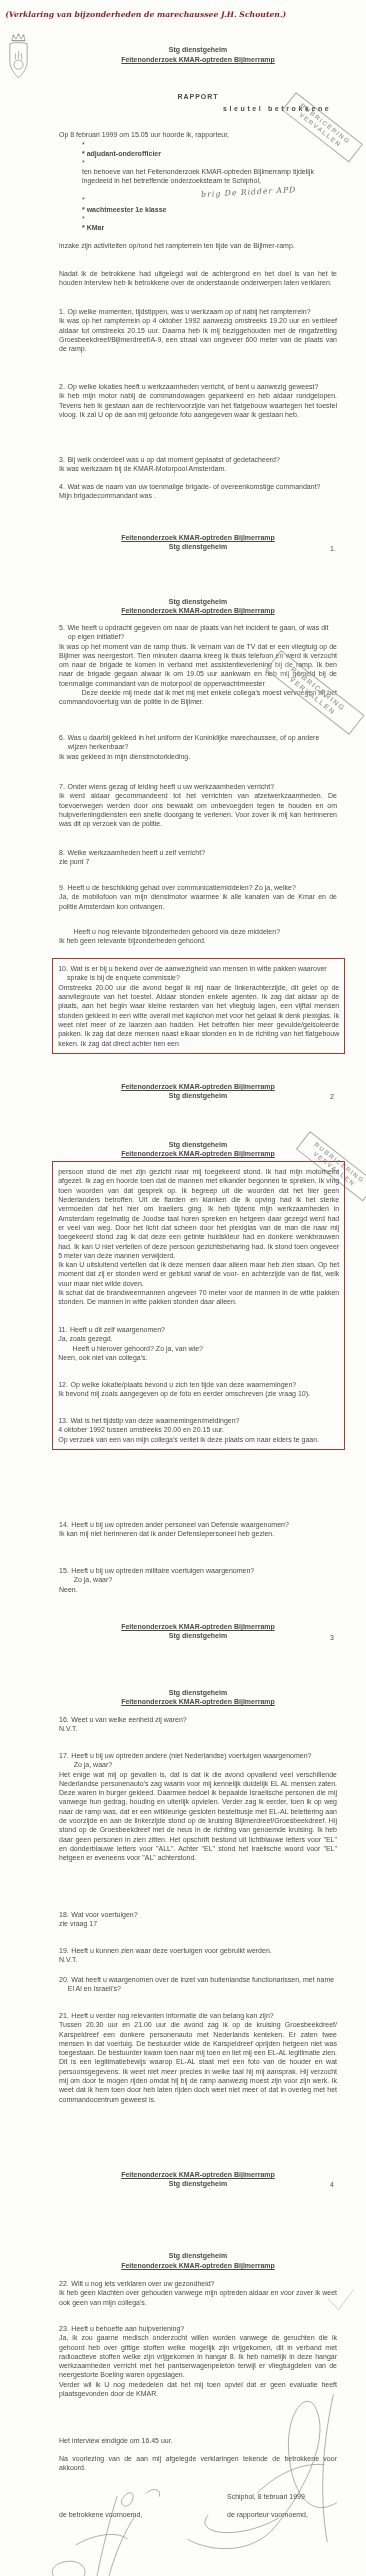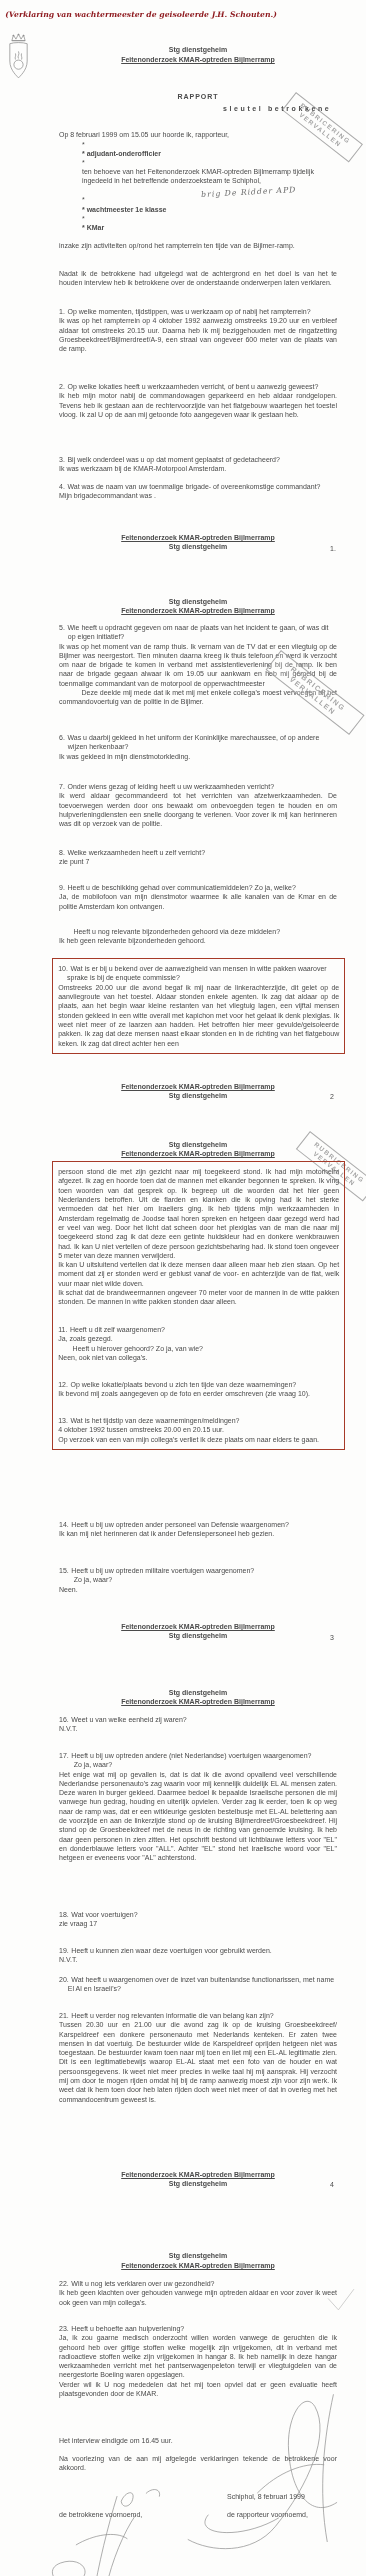--- a/index.html
+++ b/index.html
@@ -34,21 +34,21 @@
   .handwriting{
     font-family:"DejaVu Serif","Liberation Serif",serif;font-style:italic;
     color:#6b6b6b;font-size:7.7px;letter-spacing:1px;
     transform:rotate(-3deg);transform-origin:left top;
   }
   svg{display:block;}
 </style>
 </head>
 <body>
 
-<div class="abs red-serif" style="left:5.2px;top:10.3px;width:358px;font-size:7.7px;">(Verklaring van wachtermeester de geisoleerde J.H. Schouten.)</div>
+<div class="abs red-serif" style="left:5.2px;top:10.3px;width:358px;font-size:7.7px;">(Verklaring van bijzonderheden de marechaussee J.H. Schouten.)</div>
 
 <div class="abs" style="left:5.2px;top:33px;">
   <svg width="27" height="49" viewBox="0 0 52 96" fill="none" stroke="#888" stroke-width="1.4">
     <path d="M13,15 L16,4 L21,12 L26,2 L31,12 L36,4 L39,15 Z"></path>
     <line x1="13" y1="15" x2="39" y2="15"></line>
     <circle cx="16" cy="5" r="1"></circle>
       <circle cx="26" cy="3" r="1"></circle>
       <circle cx="36" cy="5" r="1"></circle>
     <path d="M9,21 C17,18 35,18 43,21 L43,55 C43,74 27,86 26,88 C25,86 9,74 9,55 Z"></path>
     <circle cx="26" cy="62" r="9"></circle>

